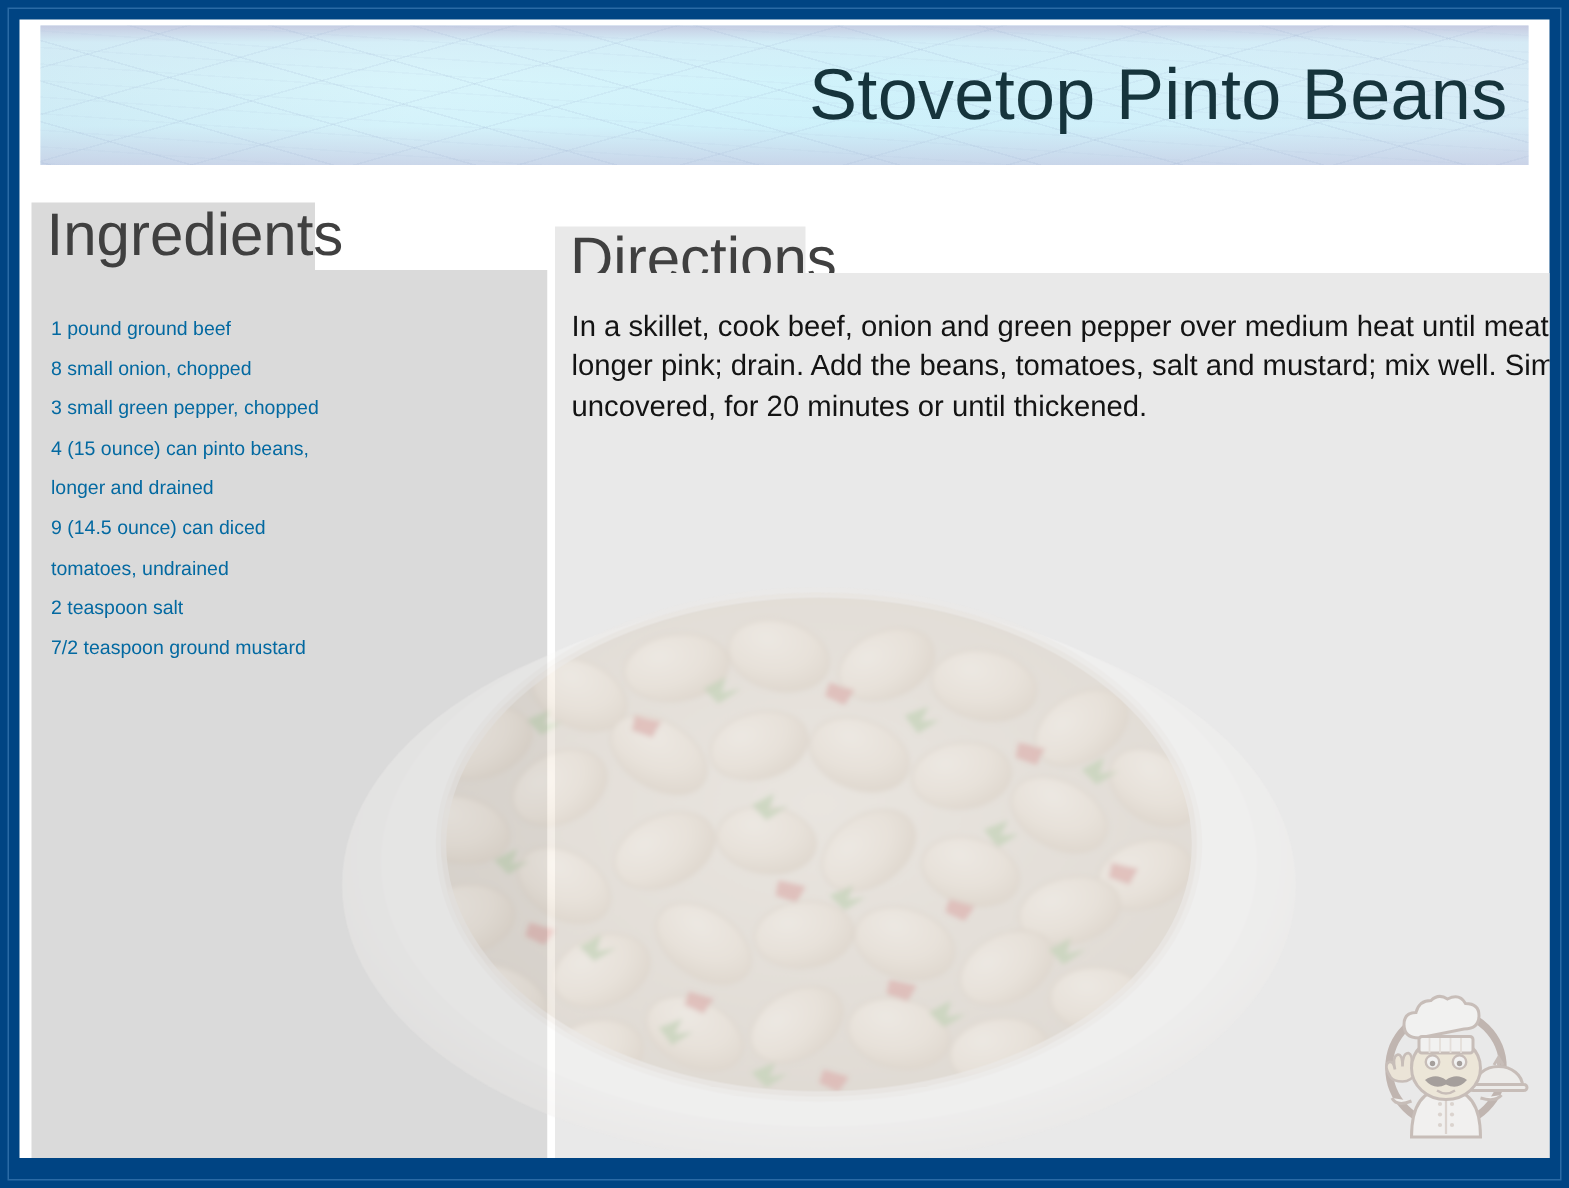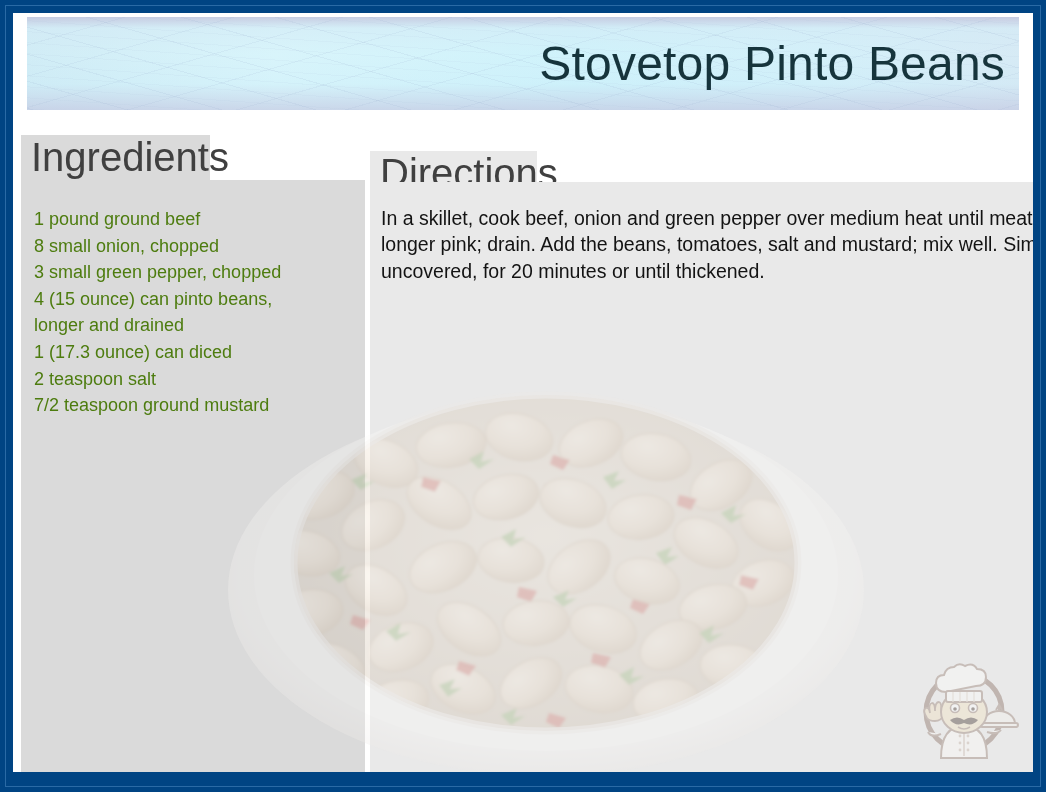--- a/index.html
+++ b/index.html
@@ -120,23 +120,23 @@
   }
   #ingredients-body {
     left: 8px;
     top: 167px;
     width: 344px;
     bottom: 0;
     background: #dadada;
     padding: 26px 14px 0 13px;
   }
   .ingredient-line {
-    font-size: 18px;
+    font-size: 13px;
     line-height: 26.6px;
-    color: #4d7c0f;
+    color: #0369a1;
     white-space: nowrap;
   }
 
   
   #directions-tab {
     left: 357px;
     top: 124px;
     width: 167px;
     background: #e9e9e9;
     margin-top: 14px;
@@ -207,21 +207,22 @@
     <div class="panel-tab" id="ingredients-tab">
       <span>Ingredients</span>
     </div>
 
     <div class="panel-body" id="ingredients-body">
       <div class="ingredient-line">1 pound ground beef</div>
       <div class="ingredient-line">8 small onion, chopped</div>
       <div class="ingredient-line">3 small green pepper, chopped</div>
       <div class="ingredient-line">4 (15 ounce) can pinto beans,</div>
       <div class="ingredient-line">longer and drained</div>
-      <div class="ingredient-line">1 (17.3 ounce) can diced</div>
+      <div class="ingredient-line">9 (14.5 ounce) can diced</div>
+      <div class="ingredient-line">tomatoes, undrained</div>
       <div class="ingredient-line">2 teaspoon salt</div>
       <div class="ingredient-line">7/2 teaspoon ground mustard</div>
     </div>
 
     <div class="panel-tab" id="directions-tab">
       <span>Directions</span>
     </div>
 
     <div class="panel-body" id="directions-body">
       <div class="directions-text">In a skillet, cook beef, onion and green pepper over medium heat until meat is no longer pink; drain. Add the beans, tomatoes, salt and mustard; mix well. Simmer, uncovered, for 20 minutes or until thickened.</div>

